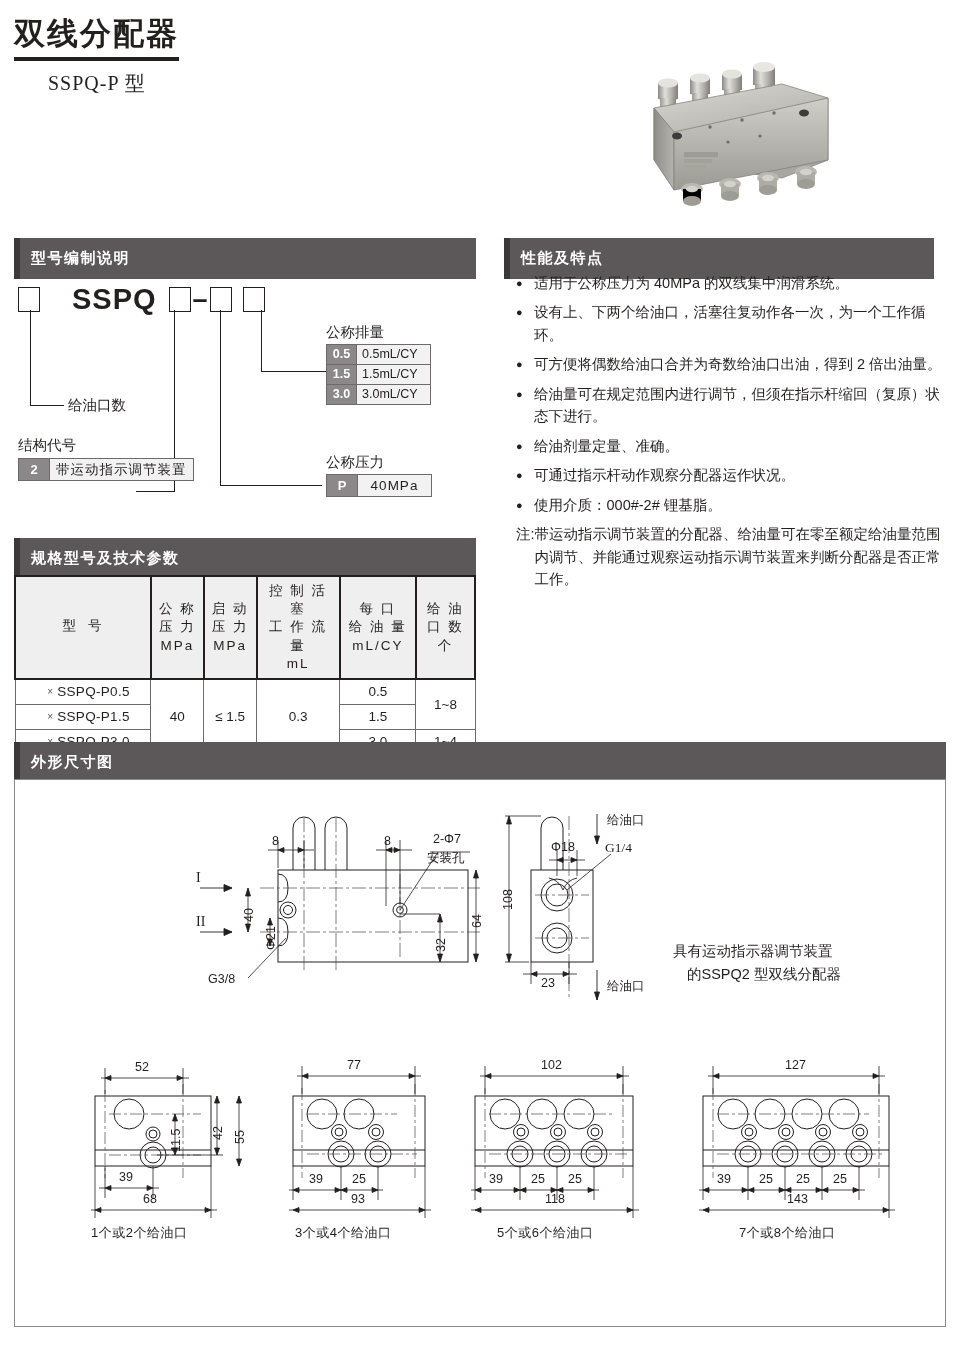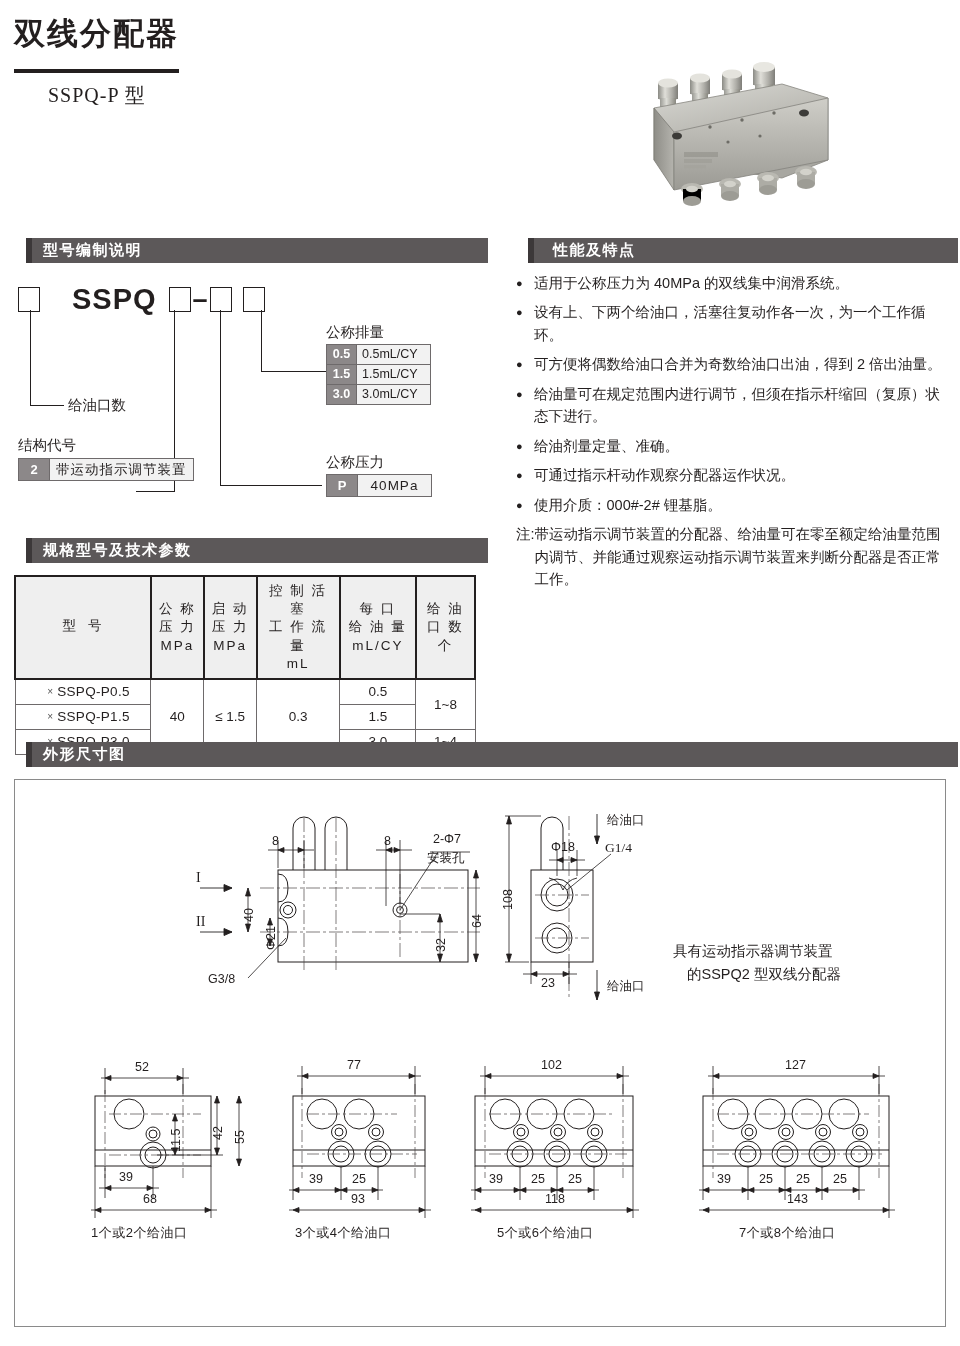--- a/index.html
+++ b/index.html
@@ -11,36 +11,35 @@
     color:#231f1f;
     position:relative;
     overflow:hidden;
   }
 
   
   #title-block { position:absolute; left:14px; top:18px; }
   .main-title {
     font-size:31px; font-weight:bold; letter-spacing:2px;
     color:#231f1f; line-height:1.05;
-    border-bottom:4px solid #231f1f; padding-bottom:18px; display:inline-block;
+    border-bottom:4px solid #231f1f; padding-bottom:6px; display:inline-block;
   }
   .sub-title {
     font-family:"Liberation Serif","DejaVu Serif",serif;
     font-size:20px; margin-top:9px; margin-left:34px; letter-spacing:1px;
   }
 
   
   #product-photo { position:absolute; left:632px; top:56px; width:215px; height:175px; }
 
   
   .sec-bar {
-    position:absolute; height:25px; background:#5c5859;
+    position:absolute; height:41px; background:#5c5859;
     display:flex; align-items:center;
     border-left:6px solid #3c3839;
-    margin-left:12px;
   }
   .sec-bar .sec-label {
     color:#ffffff; font-size:15px; font-weight:bold;
     padding-left:11px; letter-spacing:1.5px;
   }
 
   
   #model-code { position:absolute; left:14px; top:276px; width:470px; height:240px; }
   .code-row { position:absolute; left:0; top:0; display:flex; align-items:center; }
   .code-box {
@@ -282,21 +281,21 @@
         <td class="v">1.5mL/CY</td>
       </tr>
       <tr>
         <td class="k">3.0</td>
         <td class="v">3.0mL/CY</td>
       </tr>
     </tbody>
   </table>
 </div>
 
-<div class="sec-bar" style="left:516px; top:238px; width:430px;padding-left:8px;">
+<div class="sec-bar" style="left:504px; top:238px; width:430px;">
   <span class="sec-label">性能及特点</span>
 </div>
 
 <div id="features">
   <div class="feat">
     <span class="dot">●</span>
     <span class="ftxt">适用于公称压力为 40MPa 的双线集中润滑系统。</span>
   </div>
   <div class="feat">
     <span class="dot">●</span>

